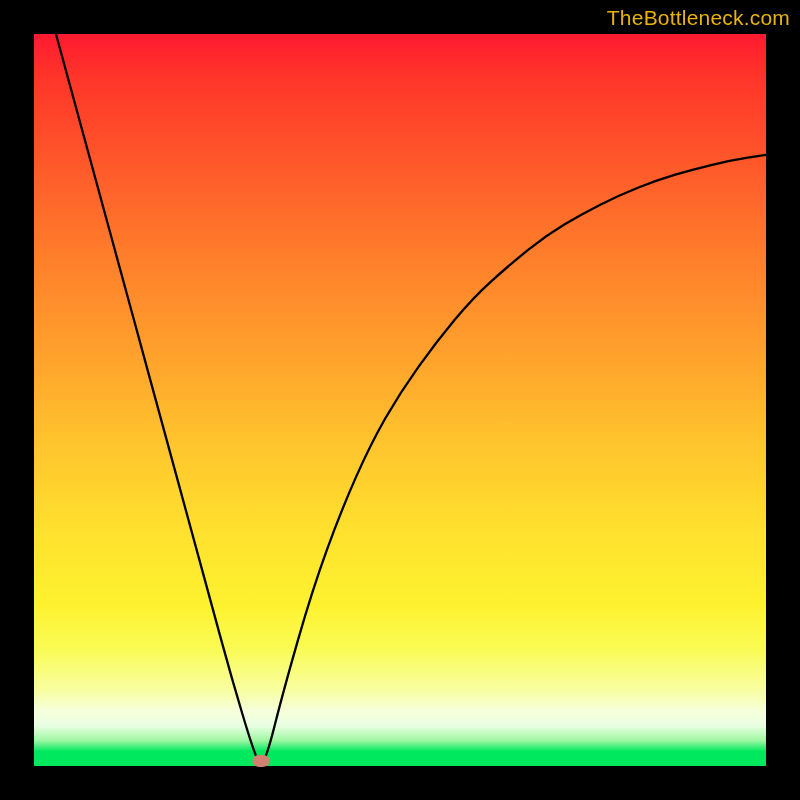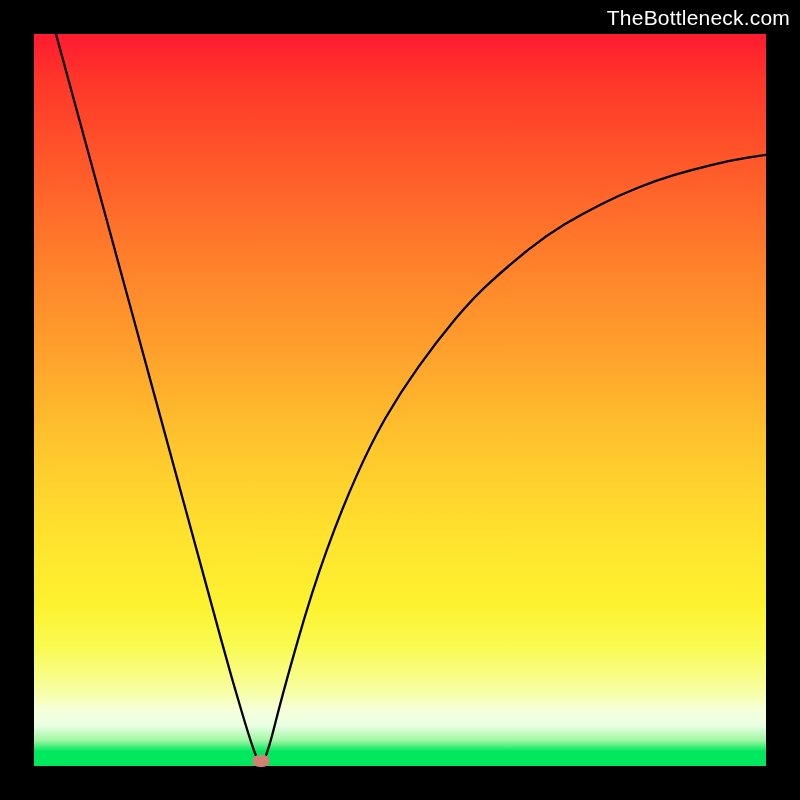--- a/index.html
+++ b/index.html
@@ -40,21 +40,21 @@
       #e9ffe2 94.5%,
       #9ff7a3 96.5%,
       #00e85e 98%,
       #00e85e 100%
     );
   }
   .watermark {
     position: absolute;
     top: 6px;
     right: 10px;
-    color: #ffffff;
+    color: #eab308;
     font-size: 21px;
     font-weight: 400;
     letter-spacing: 0.2px;
     user-select: none;
   }
   svg.curve {
     position: absolute;
     left: 0;
     top: 0;
     width: 732px;

